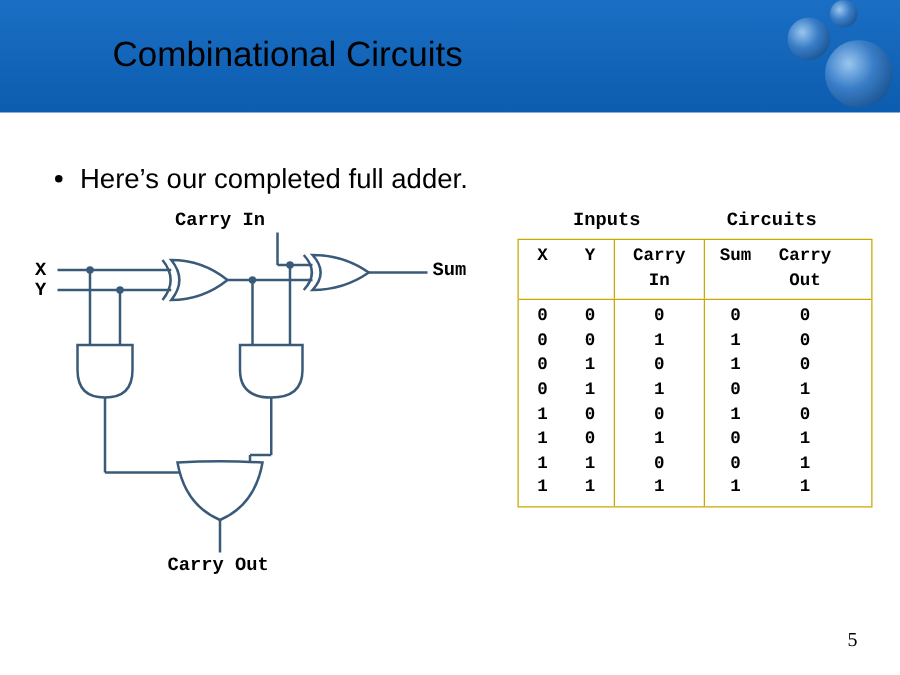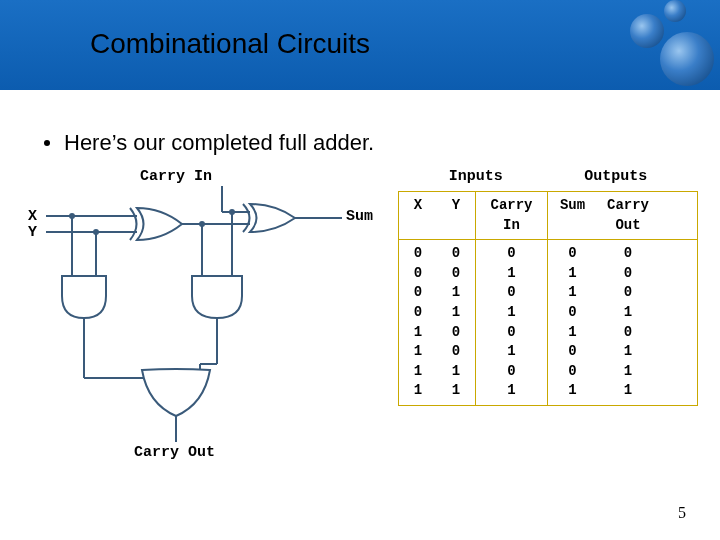--- a/index.html
+++ b/index.html
@@ -72,21 +72,21 @@
     font-weight: bold;
     font-size: 15px;
     color: #000;
   }
   .wire { stroke: #3a5a7a; stroke-width: 2; fill: none; }
   .gate { stroke: #3a5a7a; stroke-width: 2; fill: #fff; }
   .node { fill: #3a5a7a; }
 
   .truth {
     width: 300px;
-    margin-left: 6px;
+    margin-left: 22px;
   }
   .truth-head {
     display: flex;
     font-family: "Courier New", monospace;
     font-weight: bold;
     font-size: 15px;
     justify-content: space-around;
     padding: 0 10px 6px 10px;
   }
   .truth-table {
@@ -199,21 +199,21 @@
       <g>
         <path class="gate" d="M120 202 Q154 200 188 202 Q182 236 154 248 Q126 236 120 202 Z"></path>
       </g>
       <line class="wire" x1="154" y1="248" x2="154" y2="274"></line>
     </svg>
   </div>
 
   <div class="truth">
     <div class="truth-head">
       <span>Inputs</span>
-      <span>Outputs</span>
+      <span>Circuits</span>
     </div>
     <div class="truth-table">
       <div class="truth-colhead">
         <div class="col x">X</div>
         <div class="col y">Y</div>
         <div class="col cin sep" style="white-space:pre-line;">Carry
 In</div>
         <div class="col sum sep">Sum</div>
         <div class="col cout" style="white-space:pre-line;">Carry
 Out</div>

